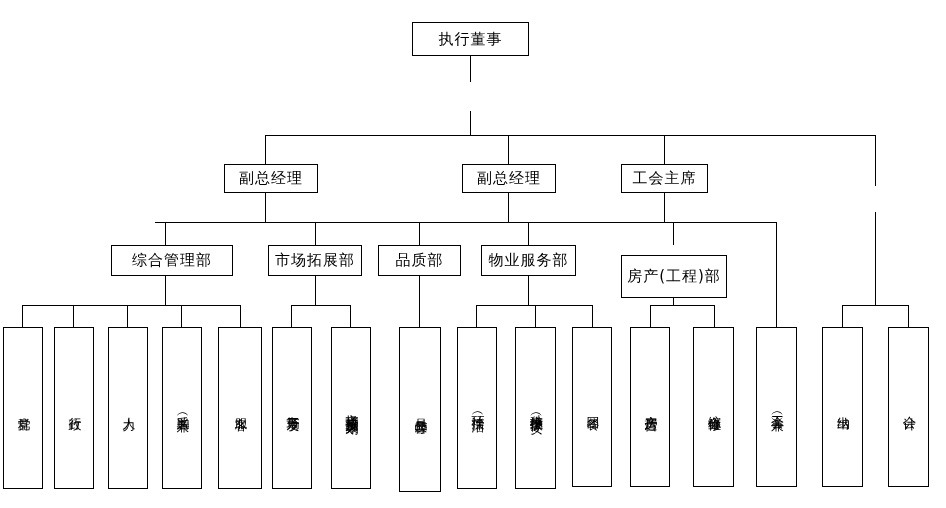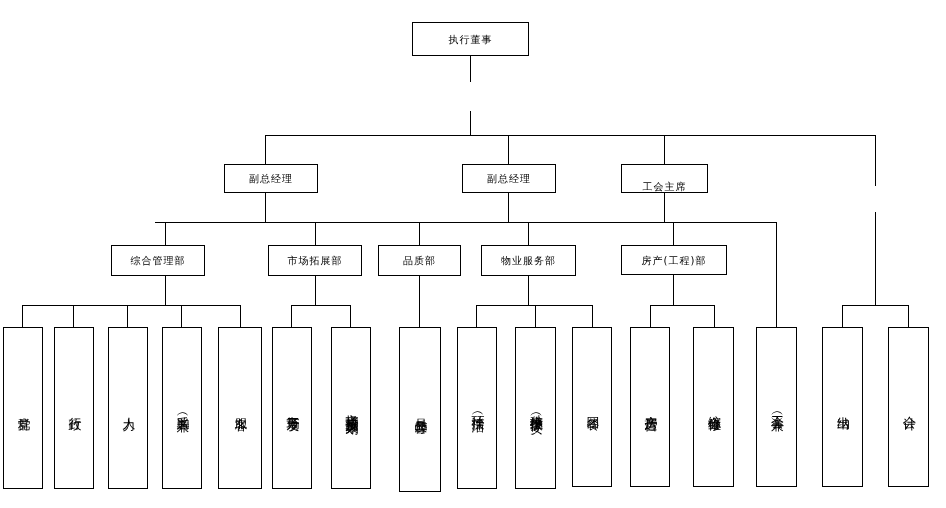--- a/index.html
+++ b/index.html
@@ -22,21 +22,21 @@
     border: 1px solid #000000;
     background: #ffffff;
     display: flex;
     align-items: center;
     justify-content: center;
     text-align: center;
     color: #000000;
     z-index: 2;
   }
   .node.h {
-    font-size: 10px;
+    font-size: 15px;
     line-height: 1.1;
     letter-spacing: 1px;
     white-space: nowrap;
   }
   .node.v {
     font-size: 13px;
     line-height: 1.15;
     letter-spacing: 1px;
     writing-mode: vertical-rl;
     text-orientation: upright;
@@ -119,37 +119,37 @@
     <span>执行董事</span>
   </div>
 
 
   <div class="node h" style="left:224px; top:164px; width:94px; height:29px;">
     <span>副总经理</span>
   </div>
   <div class="node h" style="left:462px; top:164px; width:94px; height:29px;">
     <span>副总经理</span>
   </div>
-  <div class="node h" style="left:621px; top:164px; width:87px; height:29px;align-items:flex-end;">
+  <div class="node h" style="left:621px; top:164px; width:87px; height:29px;">
     <span>工会主席</span>
   </div>
 
-  <div class="node h" style="left:111px; top:245px; width:94px; height:31px;">
+  <div class="node h" style="left:111px; top:245px; width:122px; height:31px;">
     <span>综合管理部</span>
   </div>
   <div class="node h" style="left:268px; top:245px; width:94px; height:31px;">
     <span>市场拓展部</span>
   </div>
   <div class="node h" style="left:481px; top:245px; width:95px; height:31px;">
     <span>物业服务部</span>
   </div>
   <div class="node h" style="left:378px; top:245px; width:83px; height:31px;">
     <span>品质部</span>
   </div>
-  <div class="node h" style="left:621px; top:245px; width:106px; height:30px;">
+  <div class="node h" style="left:621px; top:255px; width:106px; height:43px;">
     <span>房产(工程)部</span>
   </div>
 
   <div class="node v" style="left:3px; top:327px; width:40px; height:162px;">
     <span class="vlabel">党群</span>
   </div>
   <div class="node v" style="left:54px; top:327px; width:40px; height:162px;">
     <span class="vlabel">行政</span>
   </div>
   <div class="node v" style="left:108px; top:327px; width:40px; height:162px;">

